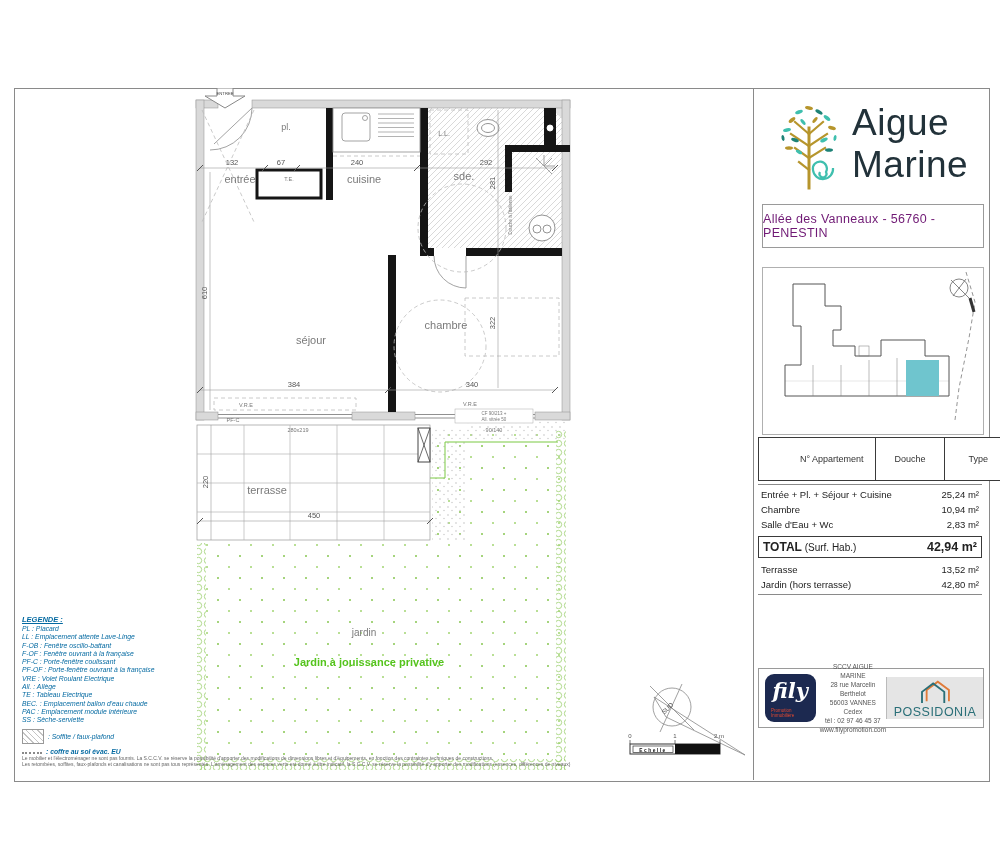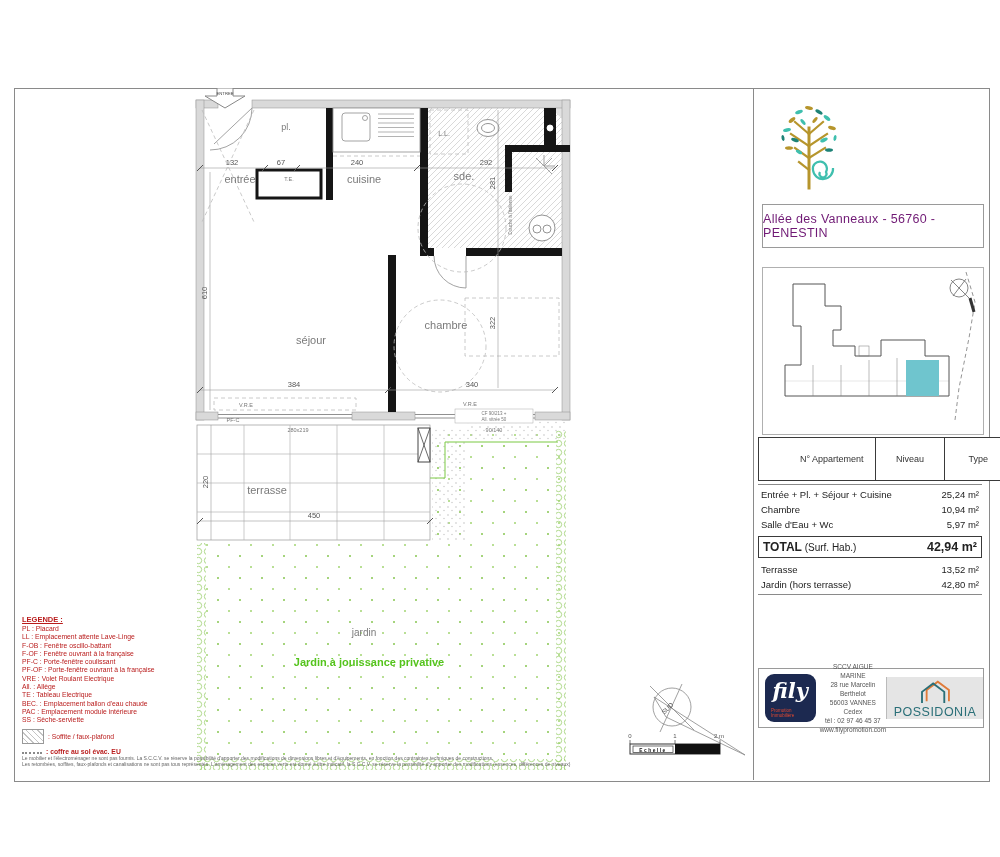--- a/index.html
+++ b/index.html
@@ -37,21 +37,21 @@
   .possidonia-name{font-size:12.5px;color:#2a6f78;letter-spacing:.5px;margin-top:2px;}
   .alinea-logo{width:60px;position:relative;}
   .alinea-sq{position:absolute;left:7px;top:9px;width:26px;height:26px;background:#d63a21;}
   .alinea-strip{position:absolute;left:9px;top:11px;width:6px;height:22px;background:#fff;}
   .alinea-strip i{display:block;height:1px;background:#aaa;margin:3px 1px 0 1px;}
   .alinea-word{position:absolute;left:15px;top:2px;font-size:13px;color:#555;}
   .alinea-word b{color:#d63a21;font-size:15px;font-weight:bold;}
   .date-cell{width:80px;border-left:1px solid #9a9a9a;display:flex;align-items:center;justify-content:center;
              font-size:11.5px;color:#333;}
   
-  .legend{color:#b91c1c;}
+  .legend{color:#0369a1;font-style:italic;}
   .legend-title{font-size:7.5px;font-weight:bold;text-decoration:underline;margin-bottom:1px;}
   .legend-item{font-size:6.8px;line-height:8.3px;white-space:nowrap;}
   .legend-swatch-row{display:flex;align-items:center;gap:4px;margin-top:4px;font-size:6.8px;}
   .swatch-hatch{width:20px;height:13px;border:1px solid #999;
      background:repeating-linear-gradient(45deg,#fff 0 3px,#c4c4c4 3px 4px);}
   .swatch-dash{width:20px;height:4px;border-bottom:2px dotted #8a8a8a;}
   .coffre{font-weight:bold;}
   .disclaimer{font-size:5px;line-height:6.2px;color:#666;white-space:nowrap;}
   .brand-text{color:#22323a;font-size:37px;line-height:42px;letter-spacing:.5px;}
   svg text{font-family:"Liberation Sans",sans-serif;}
@@ -338,20 +338,24 @@
       <ellipse cx="34" cy="22" rx="3.5" ry="1.6" fill="#3fbfae" transform="rotate(50 34 22)"></ellipse>
       <ellipse cx="46" cy="20" rx="3.5" ry="1.6" fill="#b6952c" transform="rotate(-50 46 20)"></ellipse>
       <ellipse cx="20" cy="48" rx="4" ry="1.8" fill="#b6952c"></ellipse>
       <ellipse cx="60" cy="50" rx="4" ry="1.8" fill="#1e8276"></ellipse>
       <ellipse cx="30" cy="52" rx="3.5" ry="1.6" fill="#3fbfae" transform="rotate(30 30 52)"></ellipse>
       <ellipse cx="14" cy="38" rx="3" ry="1.5" fill="#1e8276" transform="rotate(80 14 38)"></ellipse>
       <ellipse cx="66" cy="38" rx="3" ry="1.5" fill="#3fbfae" transform="rotate(-80 66 38)"></ellipse>
     </g>
     <path d="M64,68 a10,10 0 1 1 -20,2 a7,7 0 1 1 13,2 a3.5,3.5 0 1 1 -6,0" fill="none" stroke="#3fbfae" stroke-width="2.2"></path>
   </svg>
+  <div class="abs brand-text" style="left:852px;top:102px;">
+    <div>Aigue</div>
+    <div>Marine</div>
+  </div>
 
   <div class="abs addr-box" style="left:762px;top:204px;width:220px;height:42px;">
     <span>Allée des Vanneaux - 56760 - PENESTIN</span>
   </div>
 
   <div class="abs siteplan-box" style="left:762px;top:267px;width:220px;height:166px;">
     <svg width="218" height="164" viewBox="0 0 218 164">
       <path d="M22,128 L22,97 L38,97 L38,58 L30,58 L30,16 L62,16 L62,38 L78,38 L78,62 L70,62 L70,78 L92,78 L92,88 L118,88 L118,72 L162,72 L162,88 L186,88 L186,128 Z" fill="#fff" stroke="#555" stroke-width="1"></path>
       <g stroke="#777" stroke-width="0.5">
         <line x1="50" y1="97" x2="50" y2="128"></line>
@@ -368,38 +372,38 @@
         <line x1="203" y1="11" x2="190" y2="28"></line>
       </g>
       <polyline points="203,4 212,34 206,70 196,120 192,152" fill="none" stroke="#888" stroke-width="0.9" stroke-dasharray="4 3"></polyline>
       <line x1="207" y1="30" x2="211" y2="44" stroke="#333" stroke-width="3"></line>
     </svg>
   </div>
 
   <div class="abs apt-table" style="left:758px;top:437px;width:224px;height:42px;">
     <div class="apt-row apt-head">
       <div class="apt-cell">N° Appartement</div>
-      <div class="apt-cell">Niveau</div>
+      <div class="apt-cell">Douche</div>
       <div class="apt-cell">Type</div>
     </div>
   </div>
 
   <div class="abs surf" style="left:758px;top:484px;width:224px;">
     <div class="surf-rule" style="margin-top:0;"></div>
     <div class="surf-row">
       <span>Entrée + Pl. + Séjour + Cuisine</span>
       <span>25,24 m²</span>
     </div>
     <div class="surf-row">
       <span>Chambre</span>
       <span>10,94 m²</span>
     </div>
     <div class="surf-row">
       <span>Salle d'Eau + Wc</span>
-      <span>5,97 m²</span>
+      <span>2,83 m²</span>
     </div>
     <div class="total-box">
       <span class="total-label"><b>TOTAL</b><span> (Surf. Hab.)</span></span>
       <span class="total-val">42,94 m²</span>
     </div>
     <div class="surf-row">
       <span>Terrasse</span>
       <span>13,52 m²</span>
     </div>
     <div class="surf-row">

